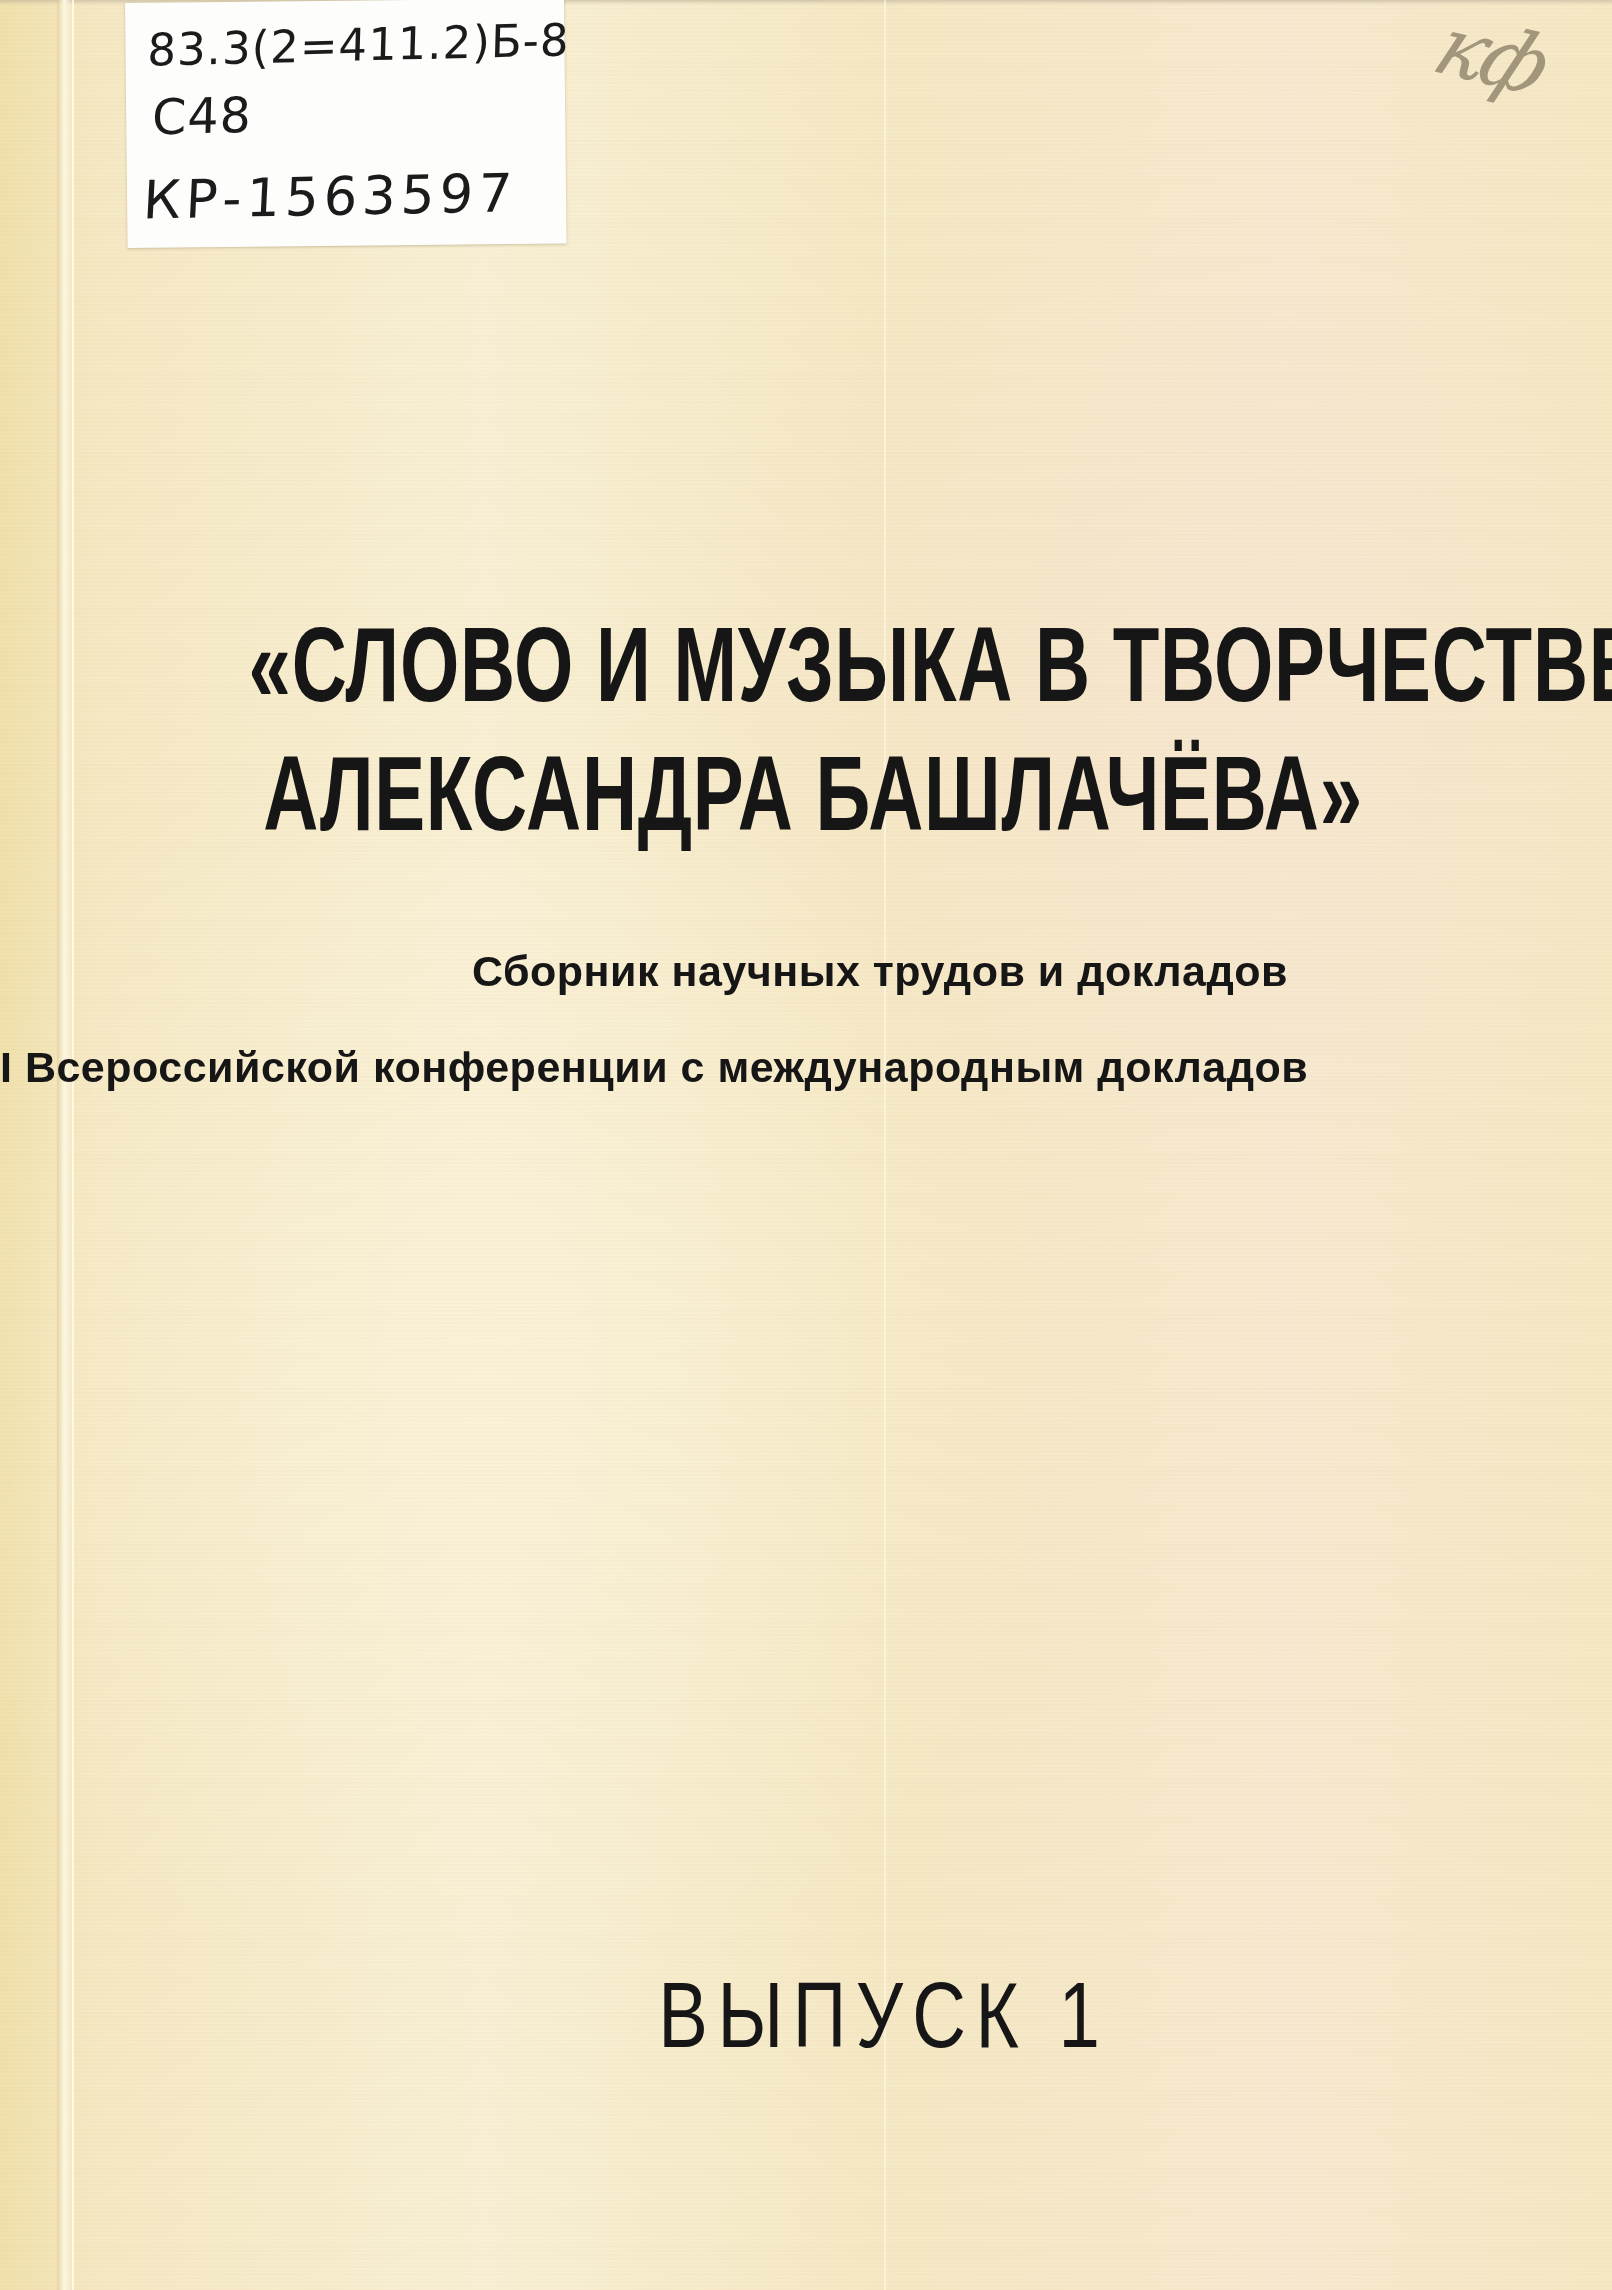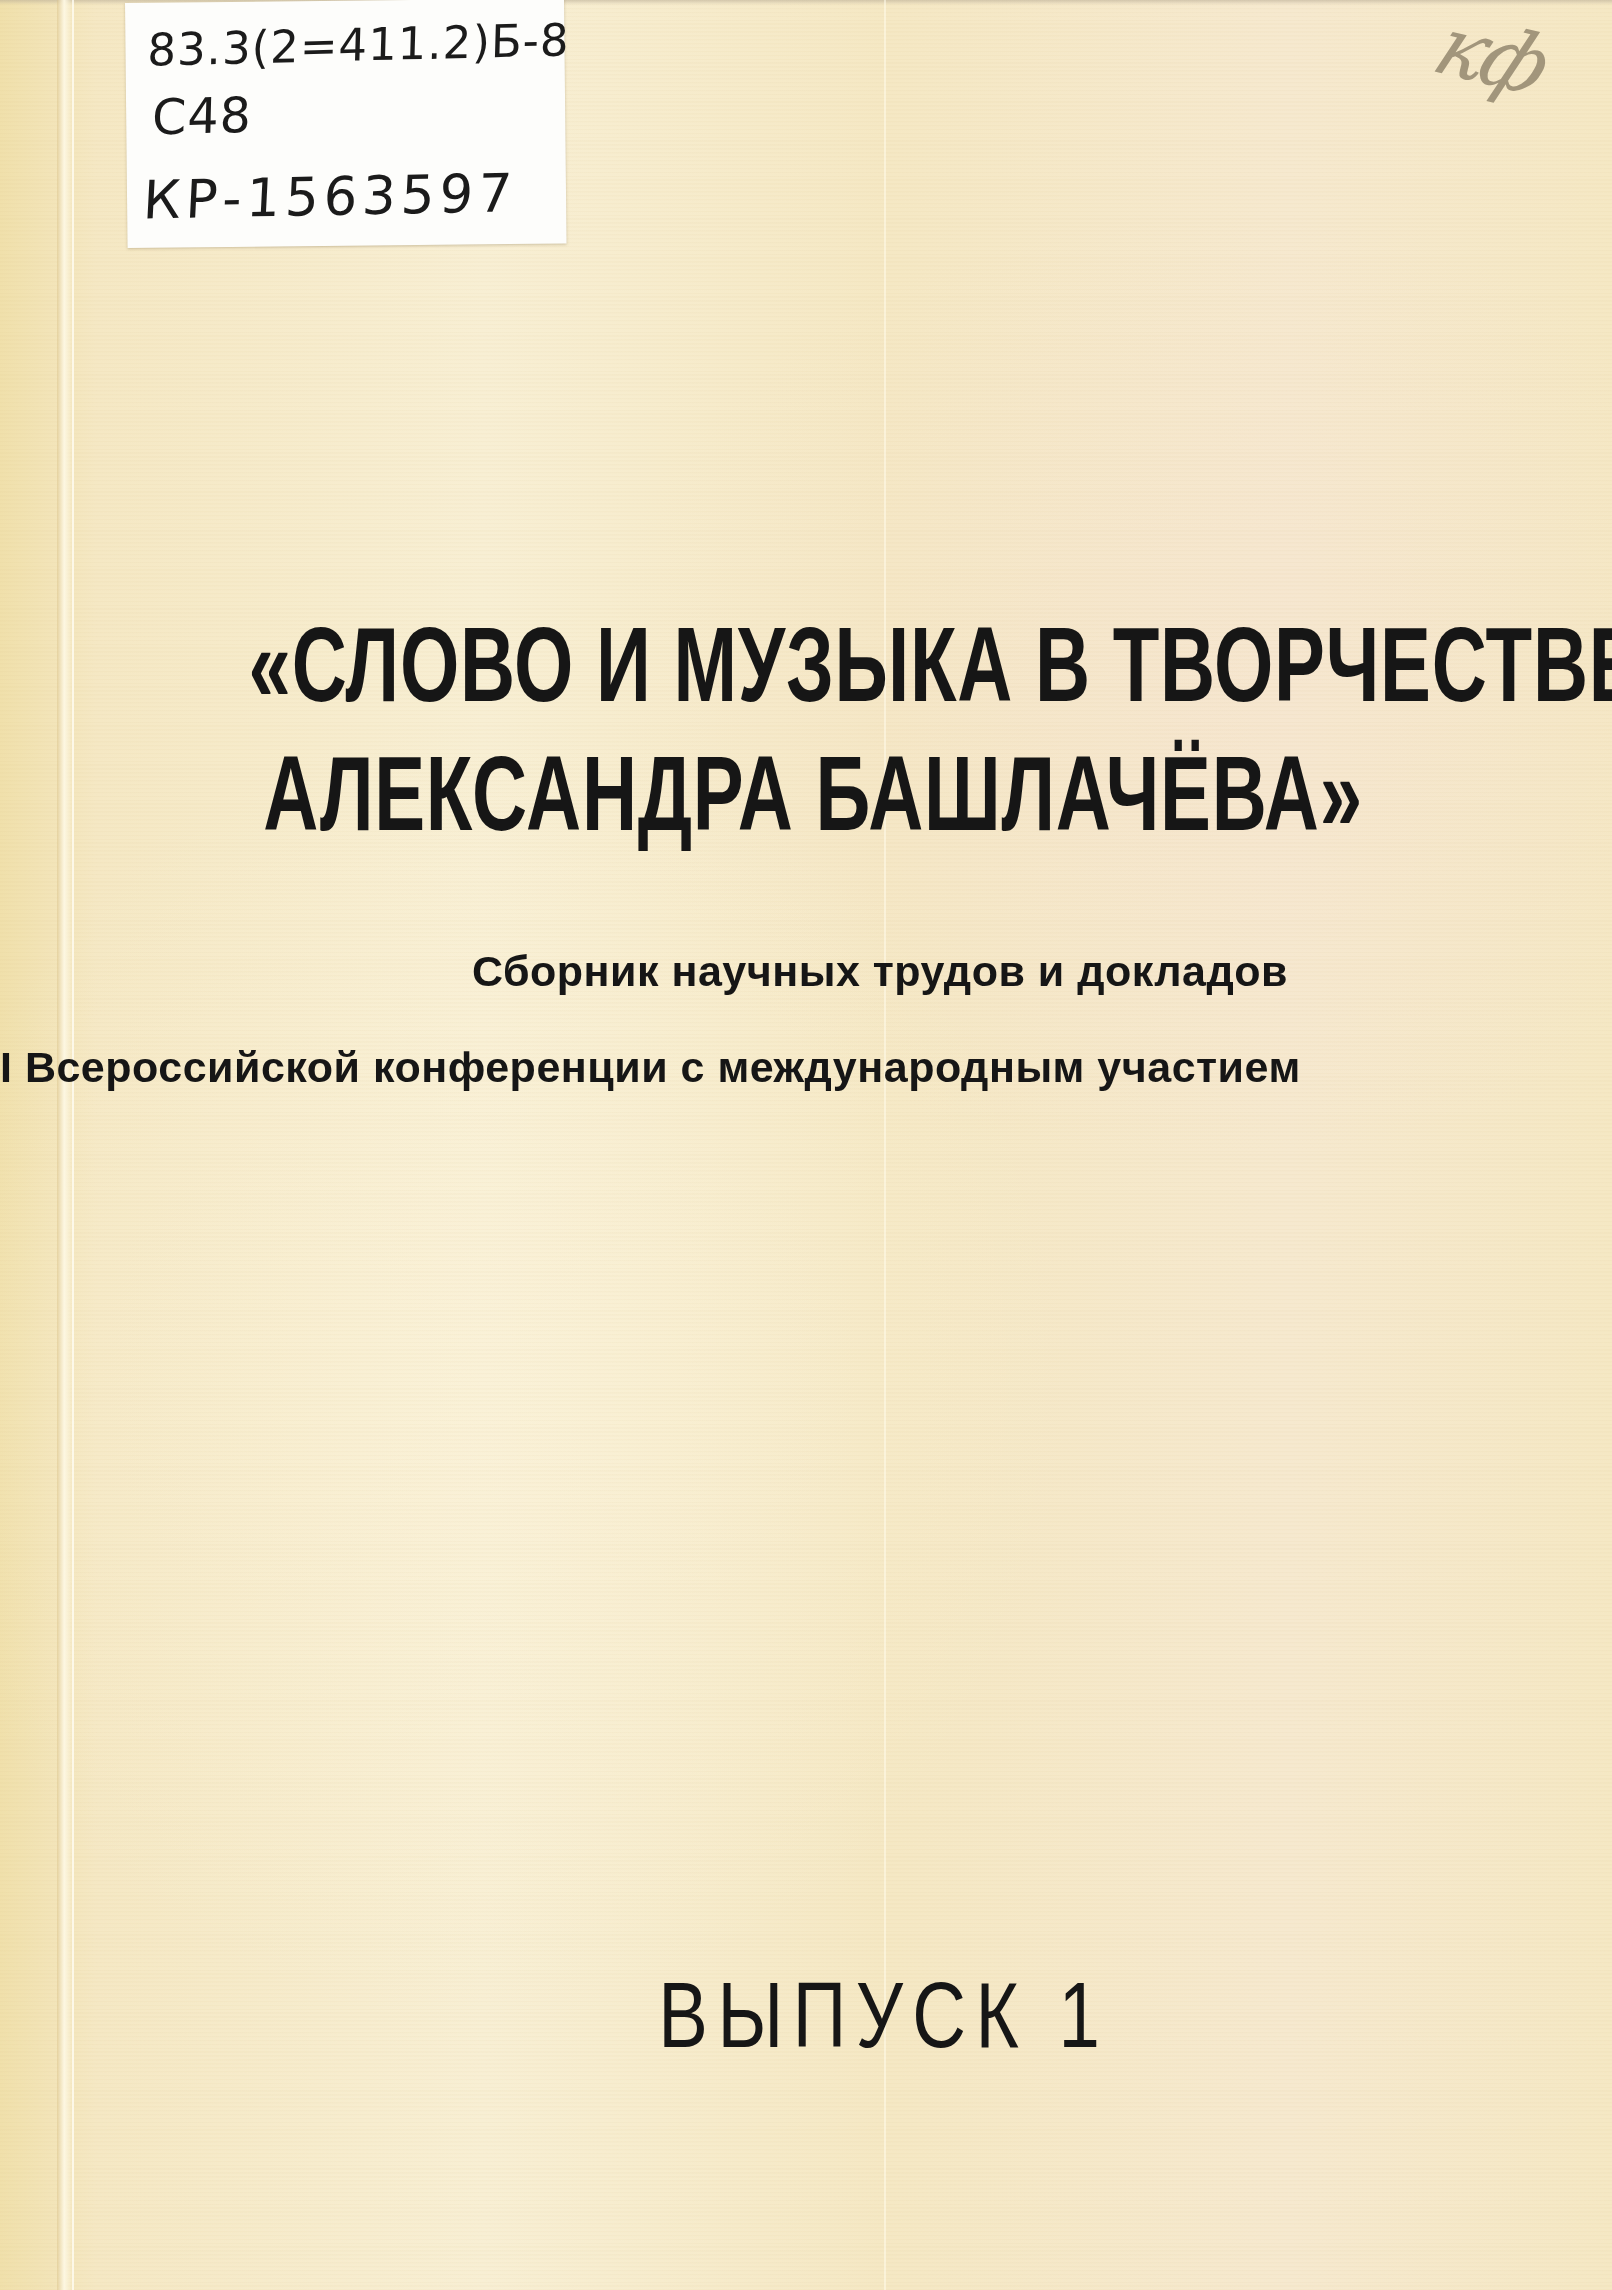--- a/index.html
+++ b/index.html
@@ -158,21 +158,21 @@
 
   <div class="pencil-mark">кф</div>
 
   <div class="book-title">
     <span class="title-line">«СЛОВО И МУЗЫКА В ТВОРЧЕСТВЕ</span>
     <span class="title-line">АЛЕКСАНДРА БАШЛАЧЁВА»</span>
   </div>
 
   <div class="subtitle">
     <span class="subtitle-line">Сборник научных трудов и докладов</span>
-    <span class="subtitle-line">I Всероссийской конференции с международным участием</span>
+    <span class="subtitle-line">I Всероссийской конференции с международным докладов</span>
   </div>
 
   <div class="issue-label">
     <span class="issue-inner">ВЫПУСК 1</span>
   </div>
 
 </div>
 
 
 </body></html>

